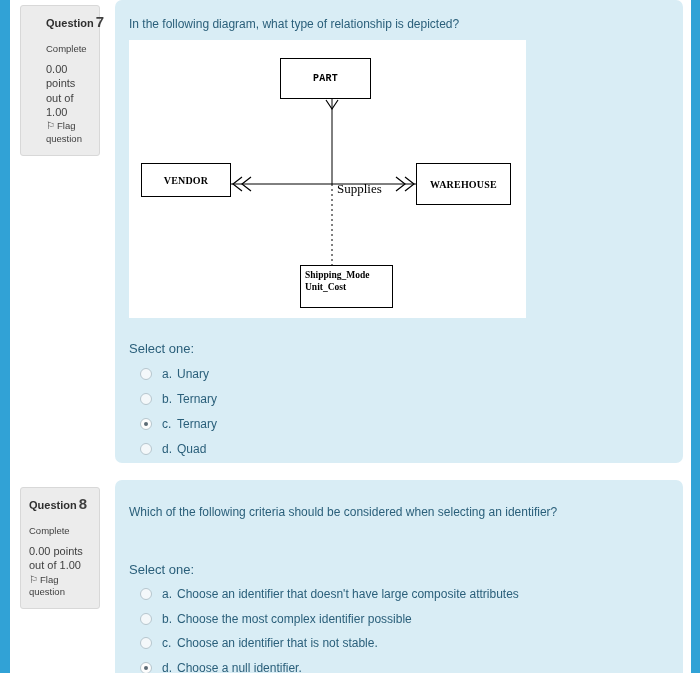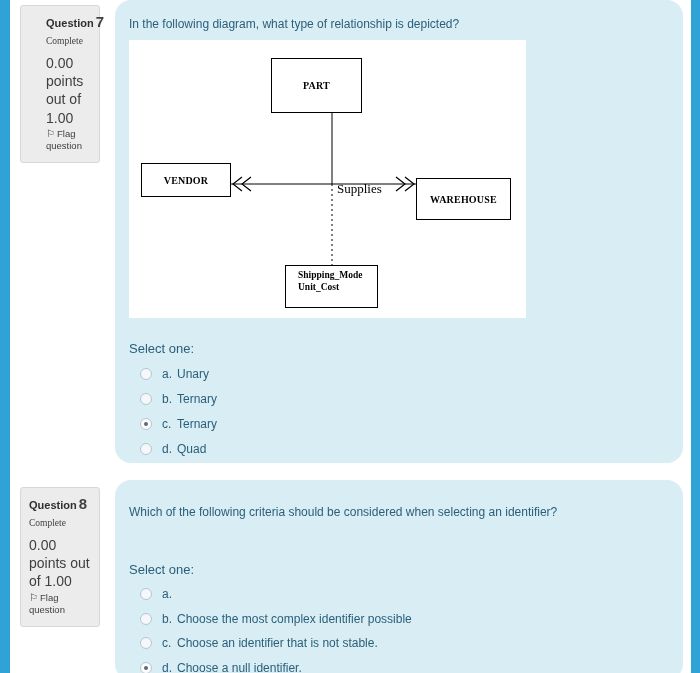--- a/index.html
+++ b/index.html
@@ -12,44 +12,44 @@
   .accent-bar.left  { left:0;  width:10px; }
   .accent-bar.right { right:0; width:9px;  }
 
   
   .info-box { position:absolute; left:20px; width:80px; background:#ececec;
               border:1px solid #d8d8d8; border-radius:3px; padding:7px 8px 10px; color:#3f3f3f; }
   .info-box.q7 { top:5px;padding-left:25px;  }
   .info-box.q8 { top:487px; }
   .q-title  { font-size:11px; font-weight:bold; color:#2f2f2f; }
   .q-number { font-size:15px; font-weight:bold; margin-left:2px; }
-  .q-status { font-size:9.5px; margin-top:5px;font-family:Liberation Serif, serif; }
-  .q-points { font-size:14px; margin-top:8px; line-height:1.3; }
+  .q-status { font-size:9.5px; margin-top:12px; }
+  .q-points { font-size:11px; margin-top:8px; line-height:1.3; }
   .q-flag   { font-size:9.5px; line-height:1.3; cursor:pointer; }
   .flag-icon{ font-size:10px; margin-right:2px; }
 
   
   .panel { position:absolute; left:115px; width:568px; background:#d9edf5;
-           border-radius:16px; color:#2a5f7a; }
+           border-radius:7px; color:#2a5f7a; }
   .panel.q7 { top:0;     height:463px; padding:17px 16px 0 14px; }
   .panel.q8 { top:480px; height:200px; padding:25px 16px 0 14px; }
   .prompt { font-size:12px; line-height:15px; }
 
   
   .diagram { position:relative; margin-top:8px; width:397px; height:278px; background:#fff; }
   .connectors { position:absolute; left:0; top:0; }
   .entity { position:absolute; border:1.5px solid #000; background:#fff;
             display:flex; align-items:center; justify-content:center;
             font-family:"Liberation Serif", serif; font-weight:bold; font-size:10px;
             color:#000; letter-spacing:.2px; }
-  .entity.part      { left:142px; top:18px;  width:91px; height:55px; }
+  .entity.part      { left:151px; top:18px;  width:91px; height:41px;font-family:Liberation Mono, monospace; }
   .entity.vendor    { left:12px;  top:123px; width:90px; height:34px; }
-  .entity.warehouse { left:287px; top:138px; width:95px; height:42px; }
-  .attr-box { position:absolute; left:156px; top:225px; width:93px; height:43px;
-              border:1.5px solid #000; background:#fff; padding:3px 12px;
+  .entity.warehouse { left:287px; top:123px; width:95px; height:42px; }
+  .attr-box { position:absolute; left:171px; top:225px; width:93px; height:43px;
+              border:1.5px solid #000; background:#fff; padding:3px 4px;
               font-family:"Liberation Serif", serif; font-weight:bold; font-size:9.5px;
               line-height:1.3; color:#000; }
   .rel-label { position:absolute; left:208px; top:141px;
                font-family:"Liberation Serif", serif; font-size:13px; color:#000; }
 
   
   .select-label { font-size:13px; }
   .panel.q7 .select-label { margin-top:23px; }
   .panel.q8 .select-label { margin-top:42px; }
   .options { margin-top:5px; }
@@ -142,20 +142,21 @@
     </div>
   </div>
 
   <div class="panel q8">
     <div class="prompt">Which of the following criteria should be considered when selecting an identifier?</div>
     <div class="select-label">Select one:</div>
     <div class="options">
       <div class="option">
         <span class="radio"></span>
         <span class="letter">a.</span>
+        <span class="text">Choose an identifier that doesn't have large composite attributes</span>
       </div>
       <div class="option">
         <span class="radio"></span>
         <span class="letter">b.</span>
         <span class="text">Choose the most complex identifier possible</span>
       </div>
       <div class="option">
         <span class="radio"></span>
         <span class="letter">c.</span>
         <span class="text">Choose an identifier that is not stable.</span>

